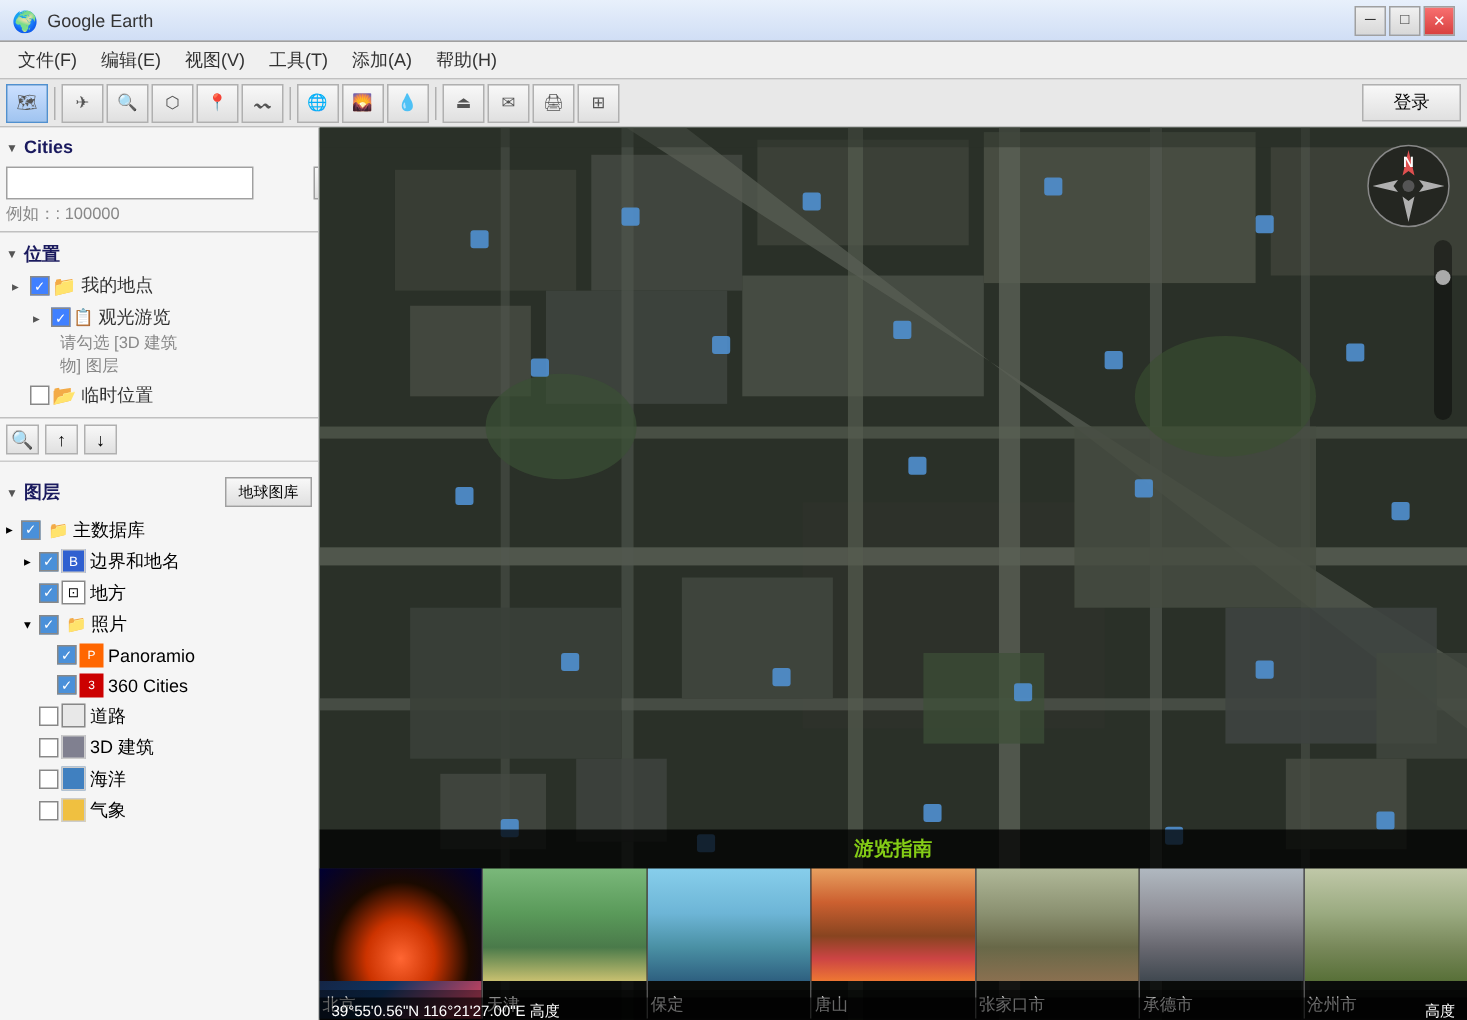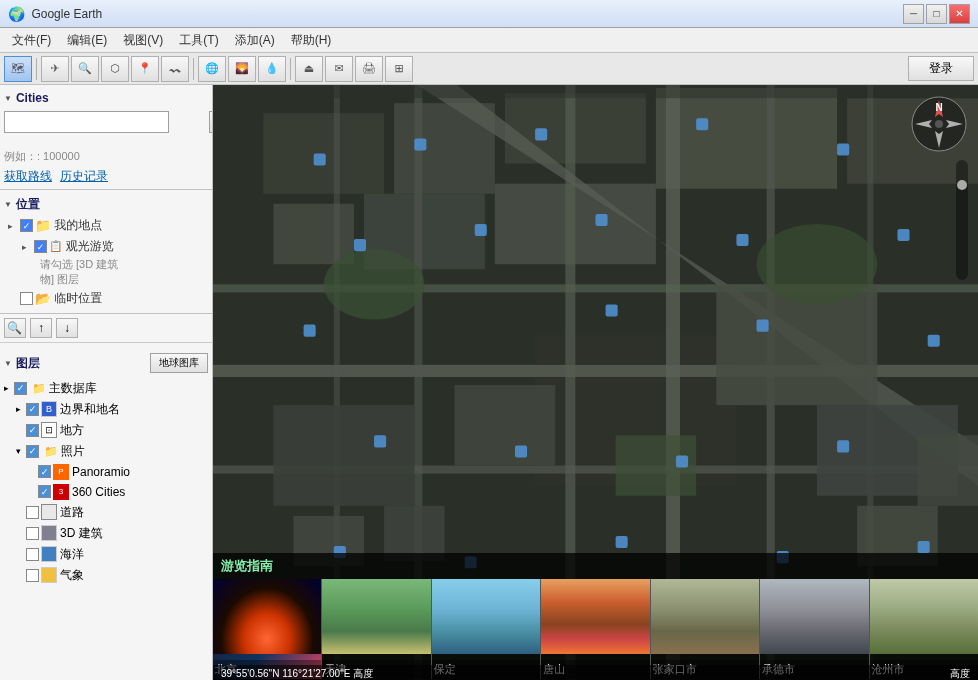--- a/index.html
+++ b/index.html
@@ -112,21 +112,21 @@
     }
     .search-btn {
       padding: 2px 8px;
       height: 22px;
       border: 1px solid #a0a0a0;
       background: linear-gradient(to bottom, #f8f8f8, #e0e0e0);
       cursor: pointer;
       font-size: 12px;
       margin-left: 36px;
     }
-    .hint-text { color: #888; font-size: 11px; margin-top: 16px; }
+    .hint-text { color: #888; font-size: 11px; margin-top: 2px; }
     .link-row { display: flex; gap: 8px; margin-top: 4px; }
     .link-text { color: #0060aa; cursor: pointer; text-decoration: underline; font-size: 12px; }
 
     
     #position-section {
       padding: 4px;
       border-bottom: 1px solid #c0c0c0;
       flex-shrink: 0;
     }
     .tree-item { display: flex; align-items: center; padding: 2px 0; cursor: pointer; }
@@ -214,24 +214,25 @@
     
     #guide-panel {
       position: absolute;
       bottom: 0;
       left: 0;
       right: 0;
       height: 130px;
       background: rgba(0,0,0,0.75);
     }
     .guide-title {
-      color: #86efac;
+      color: #84cc16;
       font-size: 13px;
       padding: 4px 8px;
       font-weight: bold;
+      text-align: center;
     }
 
     
     #statusbar {
       position: absolute;
       bottom: 0;
       left: 0;
       right: 0;
       height: 18px;
       background: rgba(0,0,0,0.6);
@@ -327,24 +328,20 @@
     <div id="search-section">
       <div class="section-header">
         <span class="triangle">▼</span>
         <span>Cities</span>
       </div>
       <div class="search-row">
         <input type="text" class="search-input" style="">
         <button class="search-btn">搜索</button>
       </div>
       <div class="hint-text">例如：: 100000</div>
-      <div class="link-row">
-        <span class="link-text">获取路线</span>
-        <span class="link-text">历史记录</span>
-      </div>
     </div>
 
     <div id="position-section">
       <div class="section-header">
         <span class="triangle">▼</span>
         <span>位置</span>
       </div>
 
       <div class="tree-item" style="margin-left:4px;">
         <span style="display:inline-block; width:12px; font-size:9px; color:#555;">▸</span>

